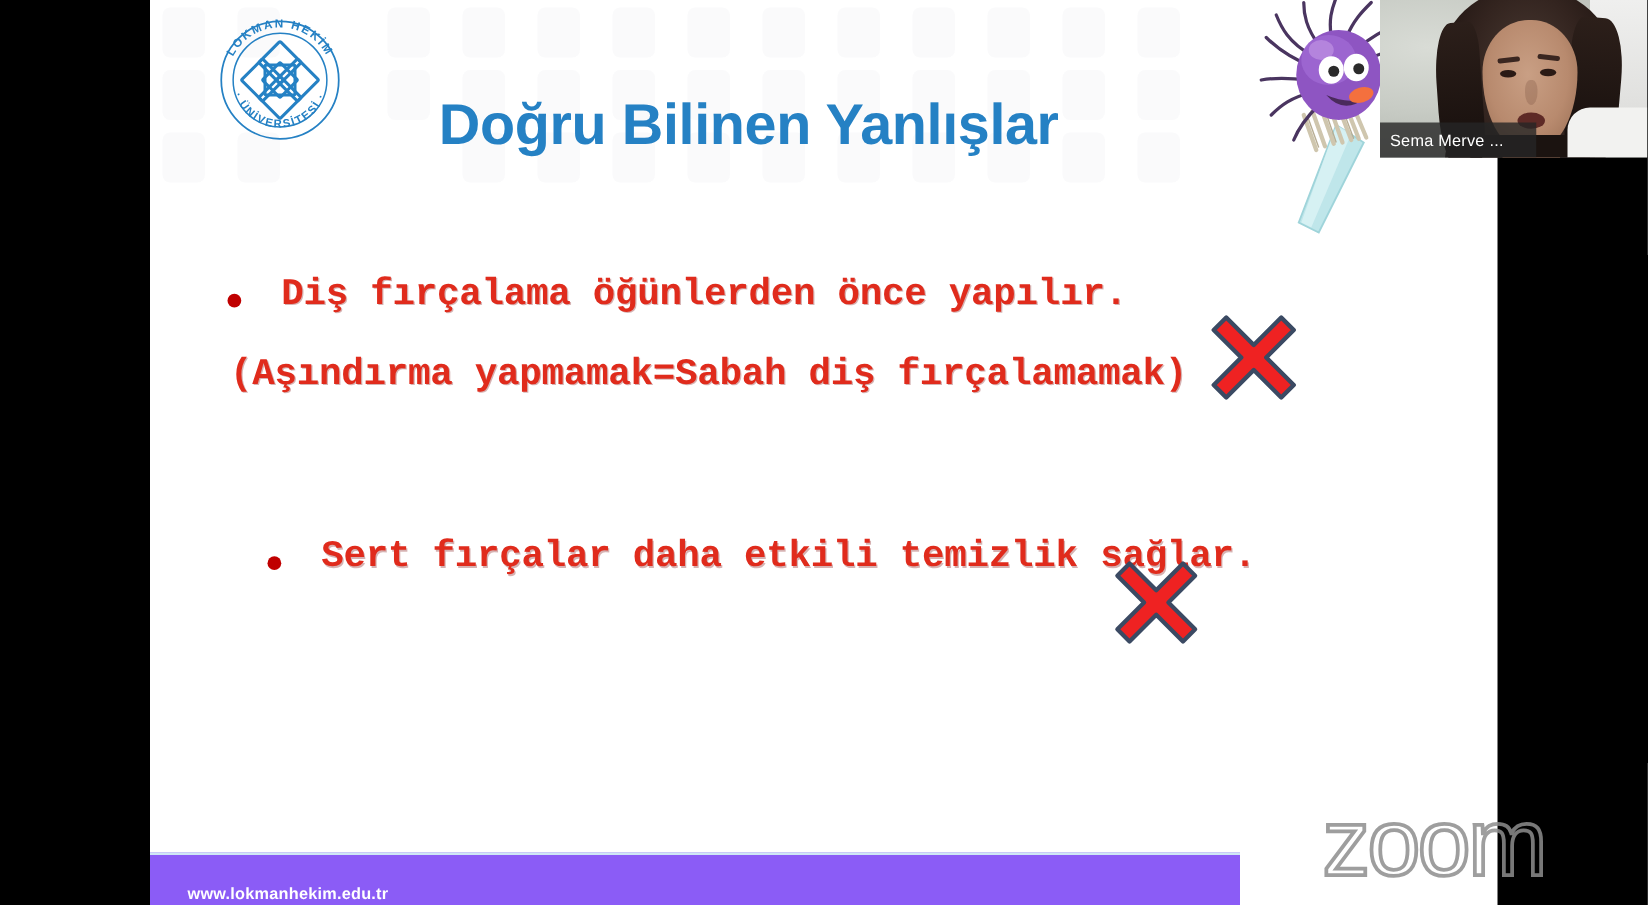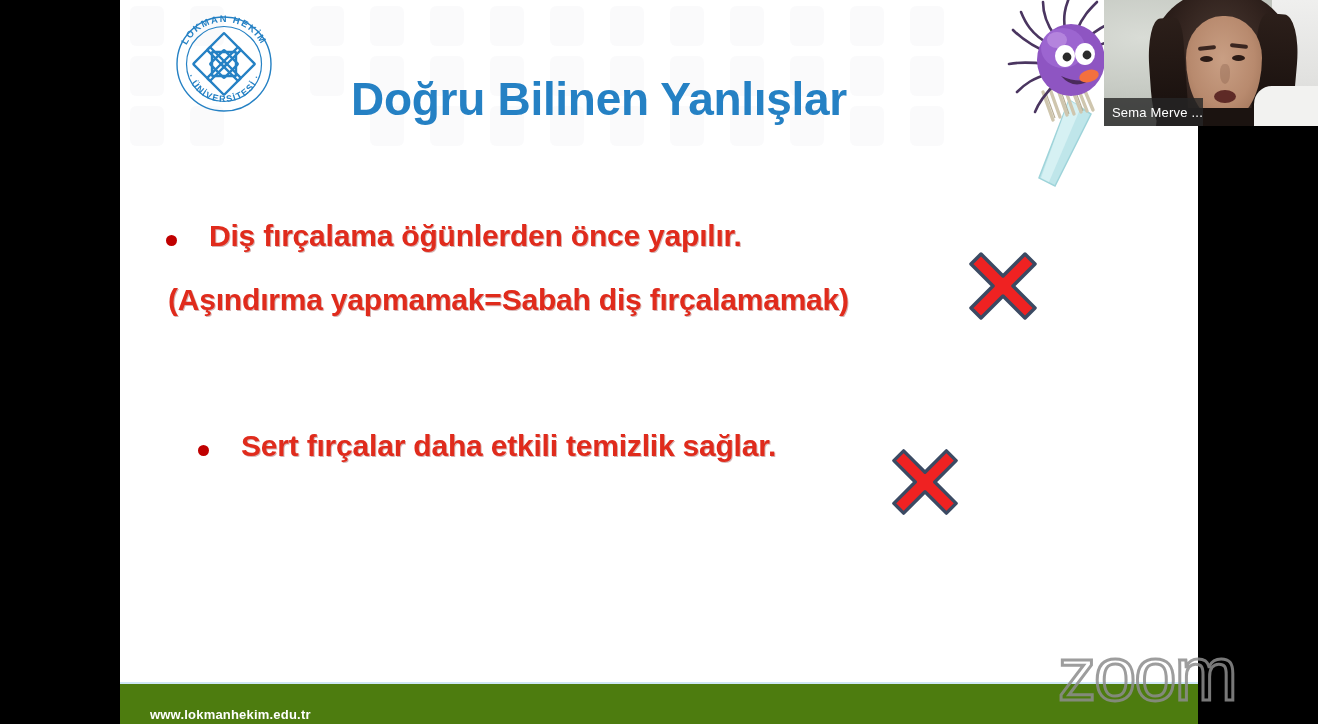--- a/index.html
+++ b/index.html
@@ -72,22 +72,23 @@
     font-weight: bold;
     letter-spacing: -0.3px;
     line-height: 1;
     white-space: nowrap;
     font-family: "Liberation Sans", sans-serif;
   }
 
   
   .body-block {
     position: absolute;
-    left: 0;
+    left: 16px;
     width: 1078px;
+    font-family: Liberation Mono, monospace;
   }
   .block-1 { top: 218px; }
   .block-2 { top: 428px; margin-left: 32px; }
 
   .bullet-row {
     position: relative;
     display: flex;
     align-items: flex-start;
     padding-left: 46px;
   }
@@ -135,23 +136,23 @@
     width: 130px;
     height: 196px;
   }
   .germ-art svg { display: block; width: 130px; height: 196px; }
 
   
   .slide-footer {
     position: absolute;
     left: 0;
     bottom: 0;
-    width: 1078px;
+    width: 872px;
     height: 40px;
-    background: #4d7c0f;
+    background: #8b5cf6;
     border-top: 2px solid #cfe7f5;
   }
   .footer-url {
     position: absolute;
     left: 30px;
     bottom: 2px;
     color: #ffffff;
     font-size: 13px;
     font-weight: bold;
     letter-spacing: 0.2px;
@@ -277,21 +278,21 @@
     border-radius: 30px 30px 0 0;
   }
 
   .cam-name {
     position: absolute;
     left: 0;
     bottom: 0;
     height: 28px;
     display: flex;
     align-items: center;
-    padding: 0 0 0 8px;
+    padding: 0 26px 0 8px;
     background: rgba(38,38,38,0.80);
     color: #ffffff;
     font-size: 13px;
     letter-spacing: 0.2px;
     white-space: nowrap;
     font-family: "Liberation Sans", sans-serif;
   }
 </style>
 </head>
 <body>

